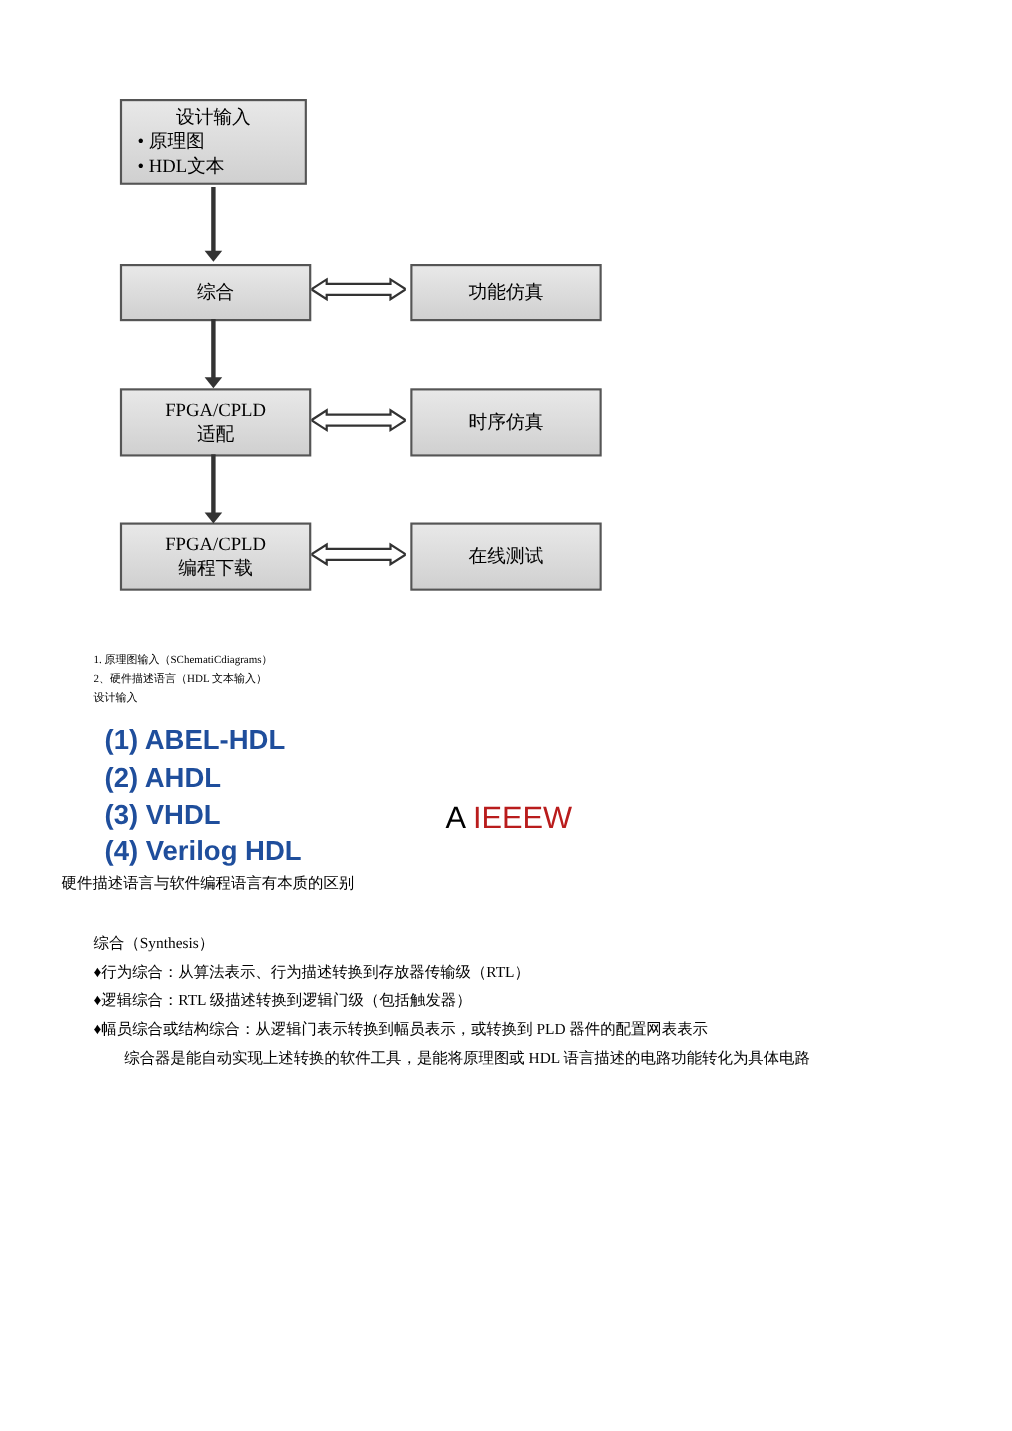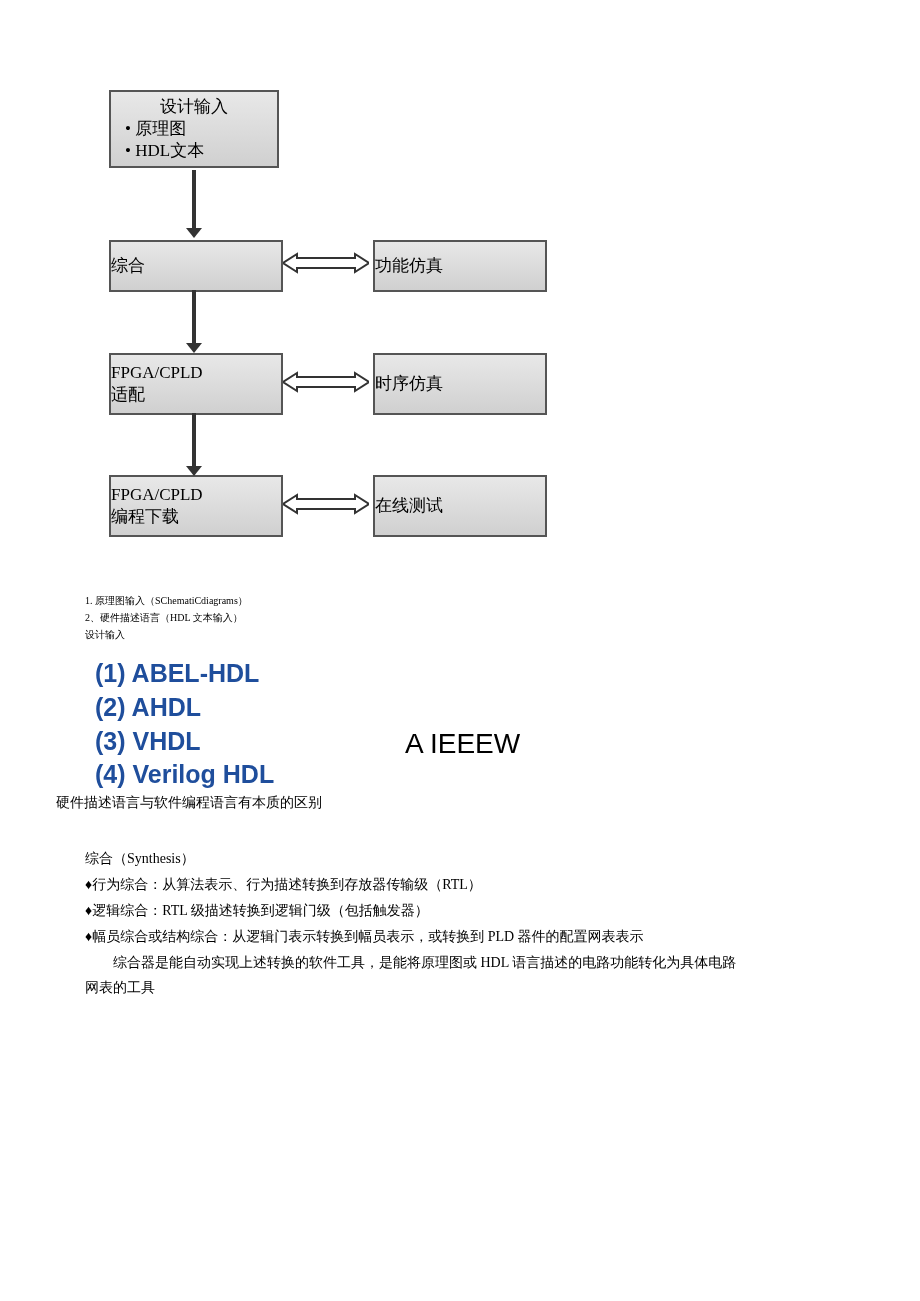--- a/index.html
+++ b/index.html
@@ -1,18 +1,18 @@
 <!DOCTYPE html>
 <html><head>
 <meta charset="utf-8">
 <style>
 body{margin:0;background:#fff;font-family:"Microsoft YaHei","SimSun",sans-serif;font-size:14px;color:#000}
 .page{width:920px;padding:0 0 60px 0}
 .diagram{position:relative;width:520px;height:480px;margin:90px 0 0 95px}
-.box{position:absolute;border:2px solid #555;background:linear-gradient(#e8e8e8,#d0d0d0);display:flex;flex-direction:column;justify-content:center;font-family:"SimSun",serif;font-size:17px;line-height:1.3;color:#000}
+.box{position:absolute;border:2px solid #555;background:linear-gradient(#e8e8e8,#d0d0d0);display:flex;flex-direction:column;align-items:center;justify-content:center;font-family:"SimSun",serif;font-size:17px;line-height:1.3;color:#000}
 .box-input{left:14px;top:0;width:170px;height:78px;align-items:flex-start;padding:8px 14px;box-sizing:border-box}
 .box-synth{left:14px;top:150px;width:170px;height:48px}
 .box-fit{left:14px;top:263px;width:170px;height:58px}
 .box-prog{left:14px;top:385px;width:170px;height:58px}
 .box-func{left:278px;top:150px;width:170px;height:48px}
 .box-time{left:278px;top:263px;width:170px;height:58px}
 .box-test{left:278px;top:385px;width:170px;height:58px}
 .arrow-down{position:absolute;width:4px;background:#333;left:97px}
 .arrow-down::after{content:"";position:absolute;bottom:-8px;left:-6px;border-left:8px solid transparent;border-right:8px solid transparent;border-top:10px solid #333}
 .ad1{top:80px;height:60px}
@@ -22,21 +22,21 @@
 .harr svg{display:block}
 .h1{left:188px;top:162px;width:86px}
 .h2{left:188px;top:281px;width:86px}
 .h3{left:188px;top:403px;width:86px}
 .caption{margin:16px 0 0 85px;font-family:"SimSun",serif;font-size:14px;line-height:1.7}
 .list1{margin:22px 0 0 85px;font-family:"SimSun",serif;font-size:10px;line-height:1.7}
 .hdl{margin:14px 0 0 95px;font-family:Arial,sans-serif;font-weight:700;font-size:25px;color:#1f4e9c;line-height:1.35;position:relative}
 .hdl-row{display:flex;align-items:baseline}
 .ieee{position:absolute;left:310px;top:68px;font-family:Arial,sans-serif;font-weight:400;font-size:28px}
 .ieee .a{color:#000}
-.ieee .r{color:#000000}
+.ieee .r{color:#b91c1c}
 .note{margin:2px 0 0 56px;font-family:Liberation Serif, serif;font-size:14px}
 .sect{margin:34px 0 0 85px;font-family:"SimSun",serif;font-size:14px;line-height:1.85}
 .indent{text-indent:2em}
 </style>
 </head>
 <body>
 
 <div class="page">
 
   <div class="diagram">
@@ -105,16 +105,15 @@
   </div>
 
   <div class="note">硬件描述语言与软件编程语言有本质的区别</div>
 
   <div class="sect">
     <div>综合（Synthesis）</div>
     <div>♦行为综合：从算法表示、行为描述转换到存放器传输级（RTL）</div>
     <div>♦逻辑综合：RTL 级描述转换到逻辑门级（包括触发器）</div>
     <div>♦幅员综合或结构综合：从逻辑门表示转换到幅员表示，或转换到 PLD 器件的配置网表表示</div>
     <div class="indent">综合器是能自动实现上述转换的软件工具，是能将原理图或 HDL 语言描述的电路功能转化为具体电路</div>
-    <div>网表的工具</div>
   </div>
 
 </div>
 
 </body></html>

